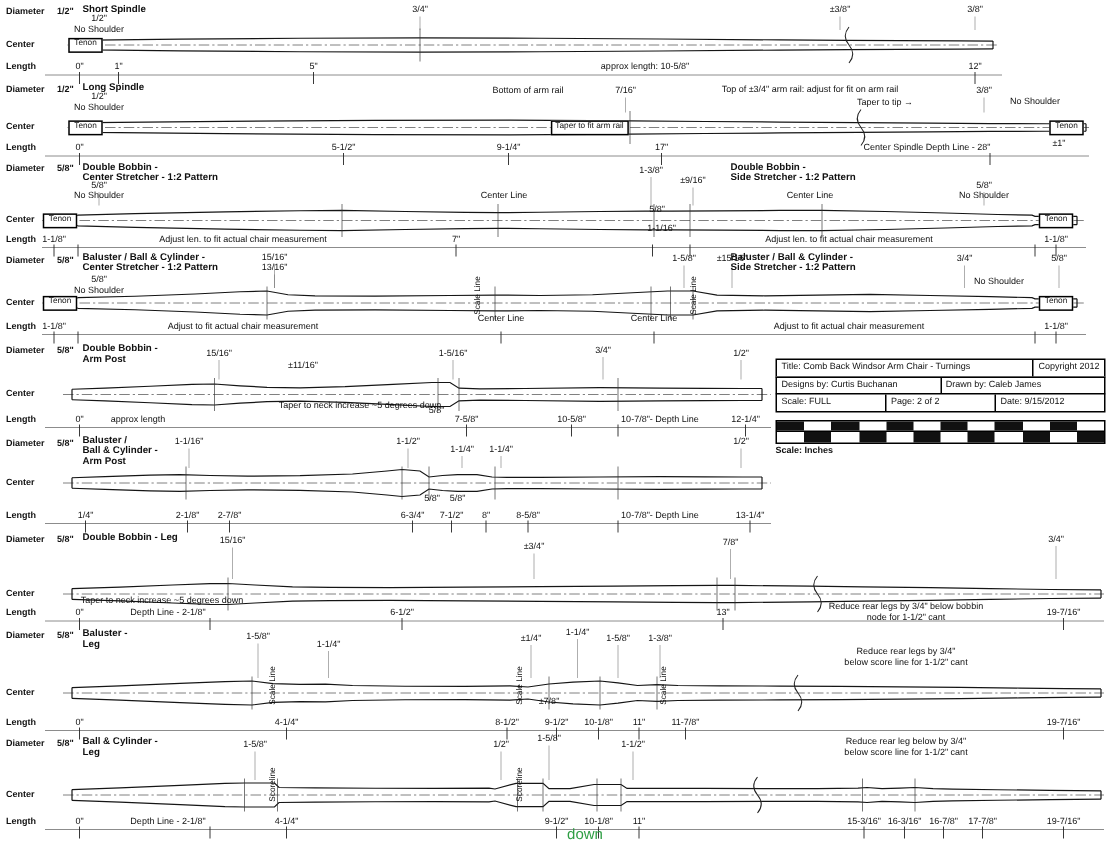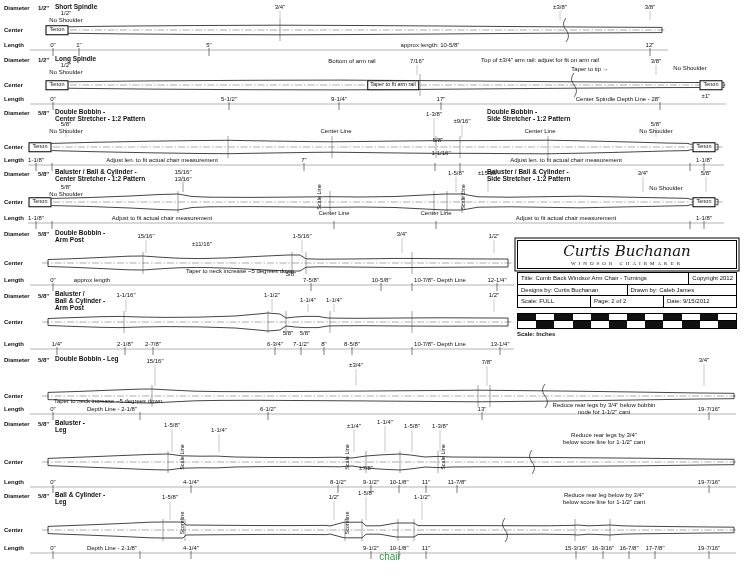--- a/index.html
+++ b/index.html
@@ -232,24 +232,20 @@
       <line x1="655" y1="551" x2="655" y2="559" class="tick"></line>
       <line x1="709" y1="551" x2="709" y2="559" class="tick"></line>
       <line x1="140" y1="551" x2="140" y2="559" class="tick"></line>
       <line x1="170" y1="501" x2="170" y2="520" class="lead"></line>
       <line x1="334" y1="501" x2="334" y2="520" class="lead"></line>
       <line x1="366" y1="497" x2="366" y2="520" class="lead"></line>
       <line x1="422" y1="501" x2="422" y2="520" class="lead"></line>
     </svg>
 
   <div id="titleblock">
-    <div class="logo">
-      <div class="logo-script">Curtis Buchanan</div>
-      <div class="logo-sub">WINDSOR CHAIRMAKER</div>
-    </div>
     <div class="tb">
       <div class="grow">Title: Comb Back Windsor Arm Chair - Turnings</div>
       <div>Copyright 2012</div>
     </div>
     <div class="tb">
       <div class="grow">Designs by: Curtis Buchanan</div>
       <div class="grow">Drawn by: Caleb James</div>
     </div>
     <div class="tb">
       <div class="grow">Scale: FULL</div>
@@ -282,21 +278,21 @@
           <div class="sb-cell dark"></div>
           <div class="sb-cell"></div>
           <div class="sb-cell dark"></div>
           <div class="sb-cell"></div>
           <div class="sb-cell dark"></div>
         </div>
       </div>
     <div id="scaleunits">Scale: Inches</div>
   </div>
 
-  <a id="pagelink">chair</a>
+  <a id="pagelink">down</a>
 <span class="meta" style="left: 4px; top: 5px;">Diameter</span>
     <span class="meta" style="left: 38px; top: 5px;">1/2"</span>
     <span class="meta" style="left: 4px; top: 27px;">Center</span>
     <span class="meta" style="left: 4px; top: 42px;">Length</span>
     <span class="ttl" style="left: 55px; top: 4px;">Short Spindle</span>
     <span class="tenon" style="left: 57px; top: 30px;">Tenon</span>
     <span class="lbl" style="left: 53px; top: 42px;">0"</span>
     <span class="lbl" style="left: 79px; top: 42px;">1"</span>
     <span class="lbl" style="left: 209px; top: 42px;">5"</span>
     <span class="lbl" style="left: 430px; top: 42px;">approx length: 10-5/8"</span>

